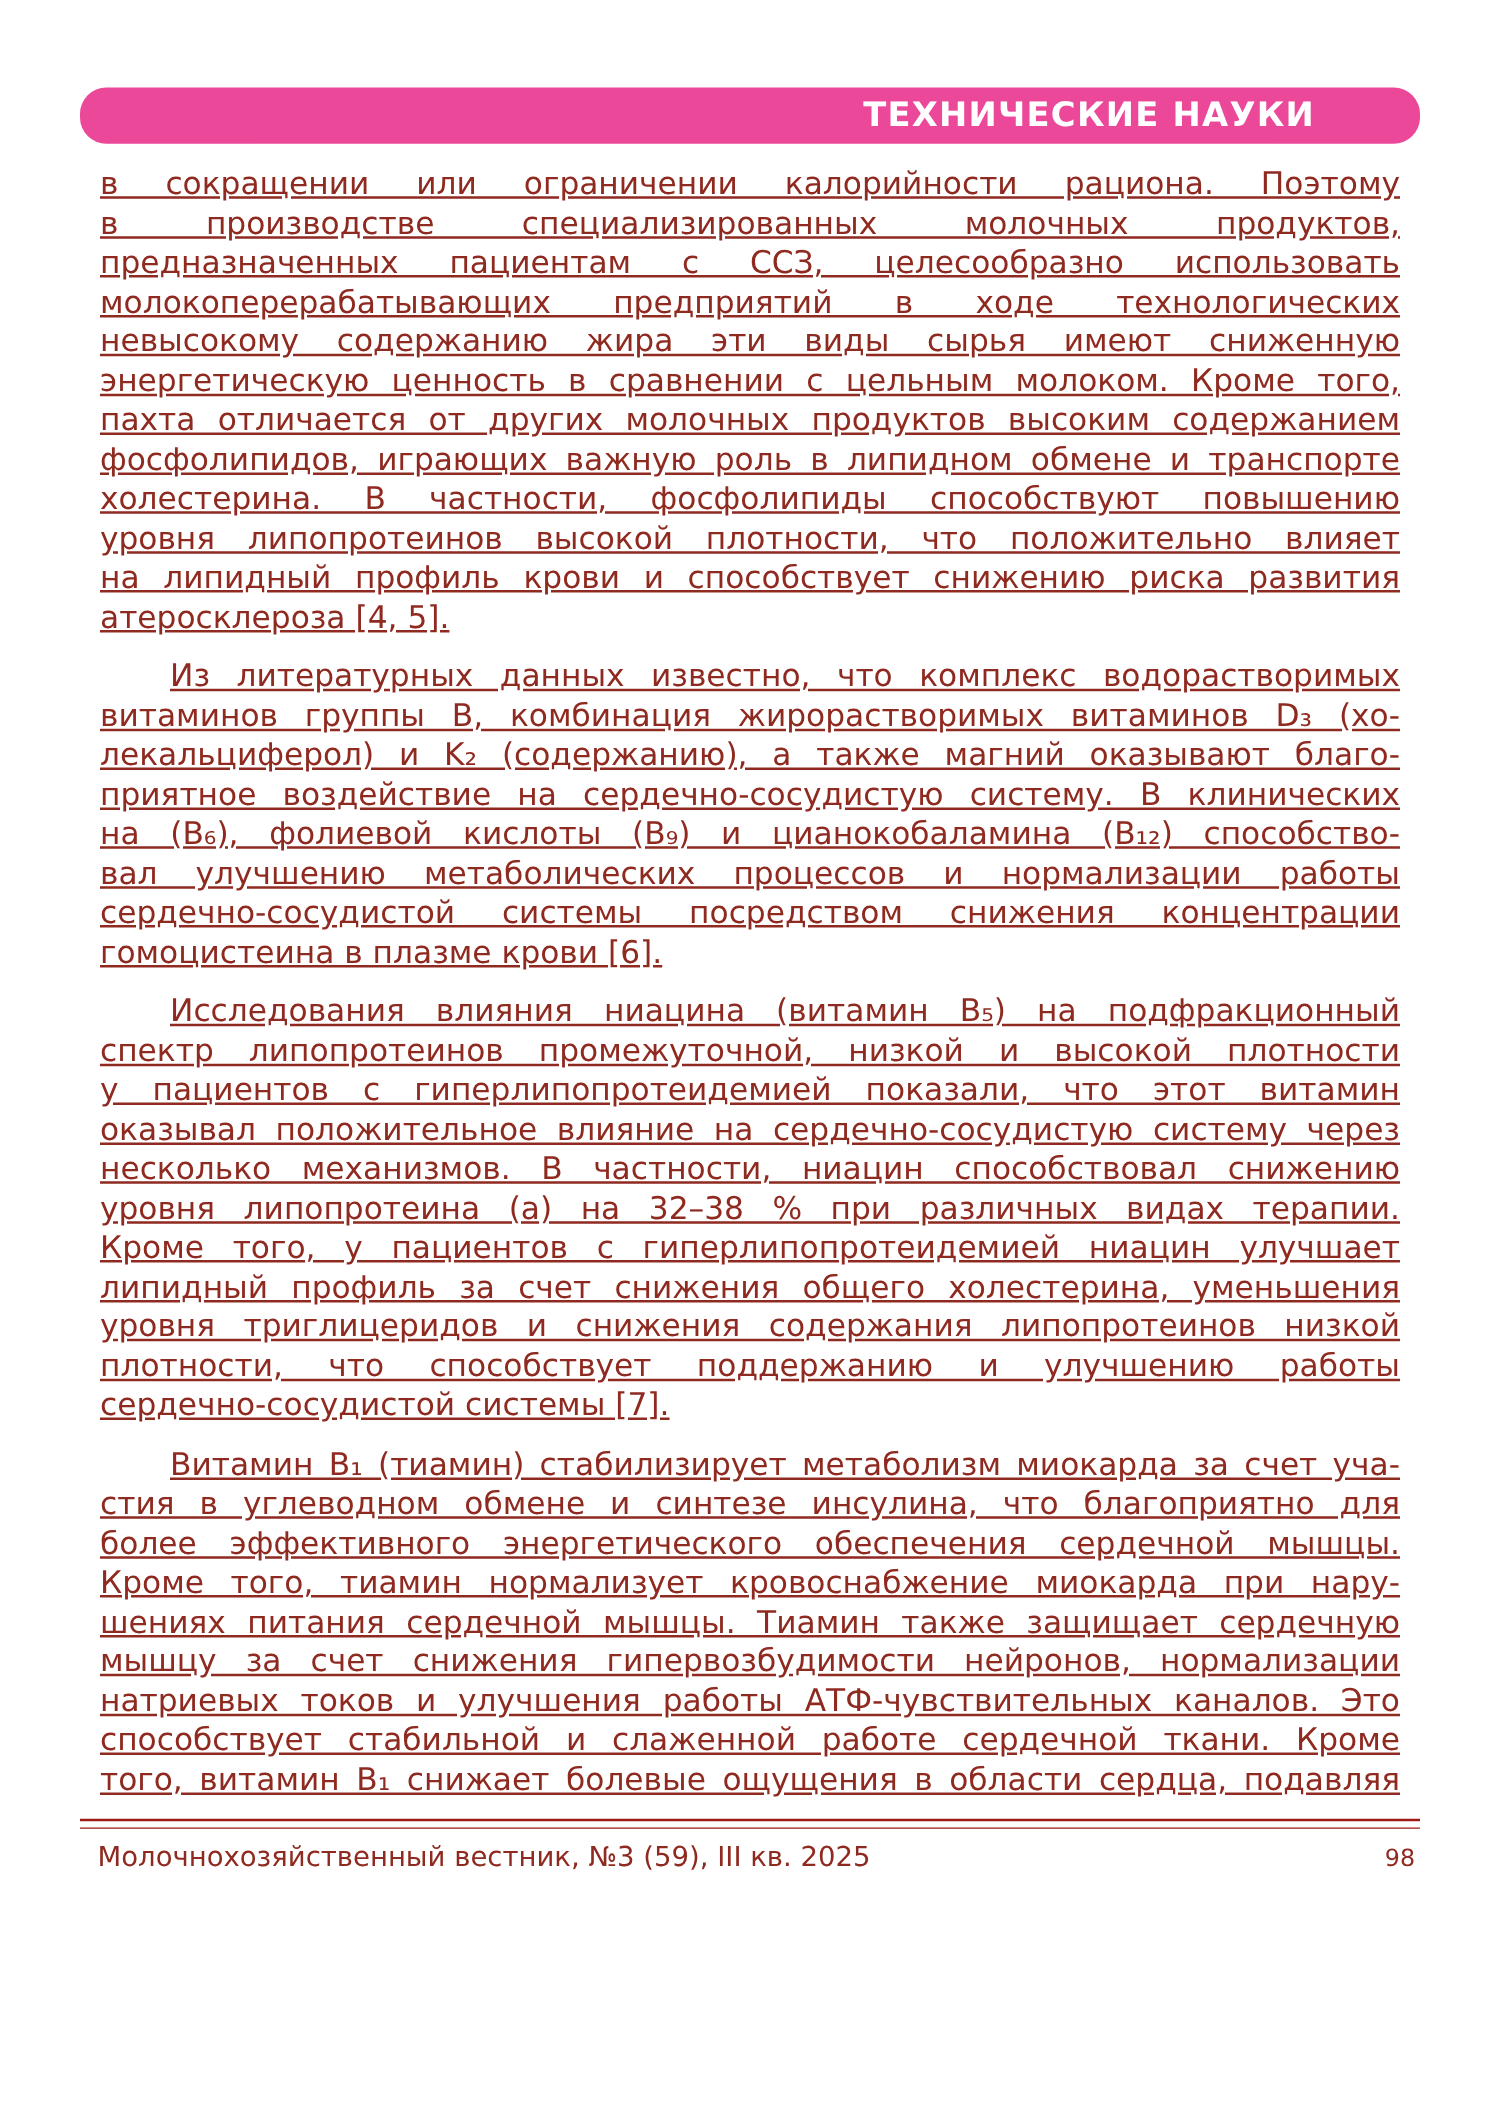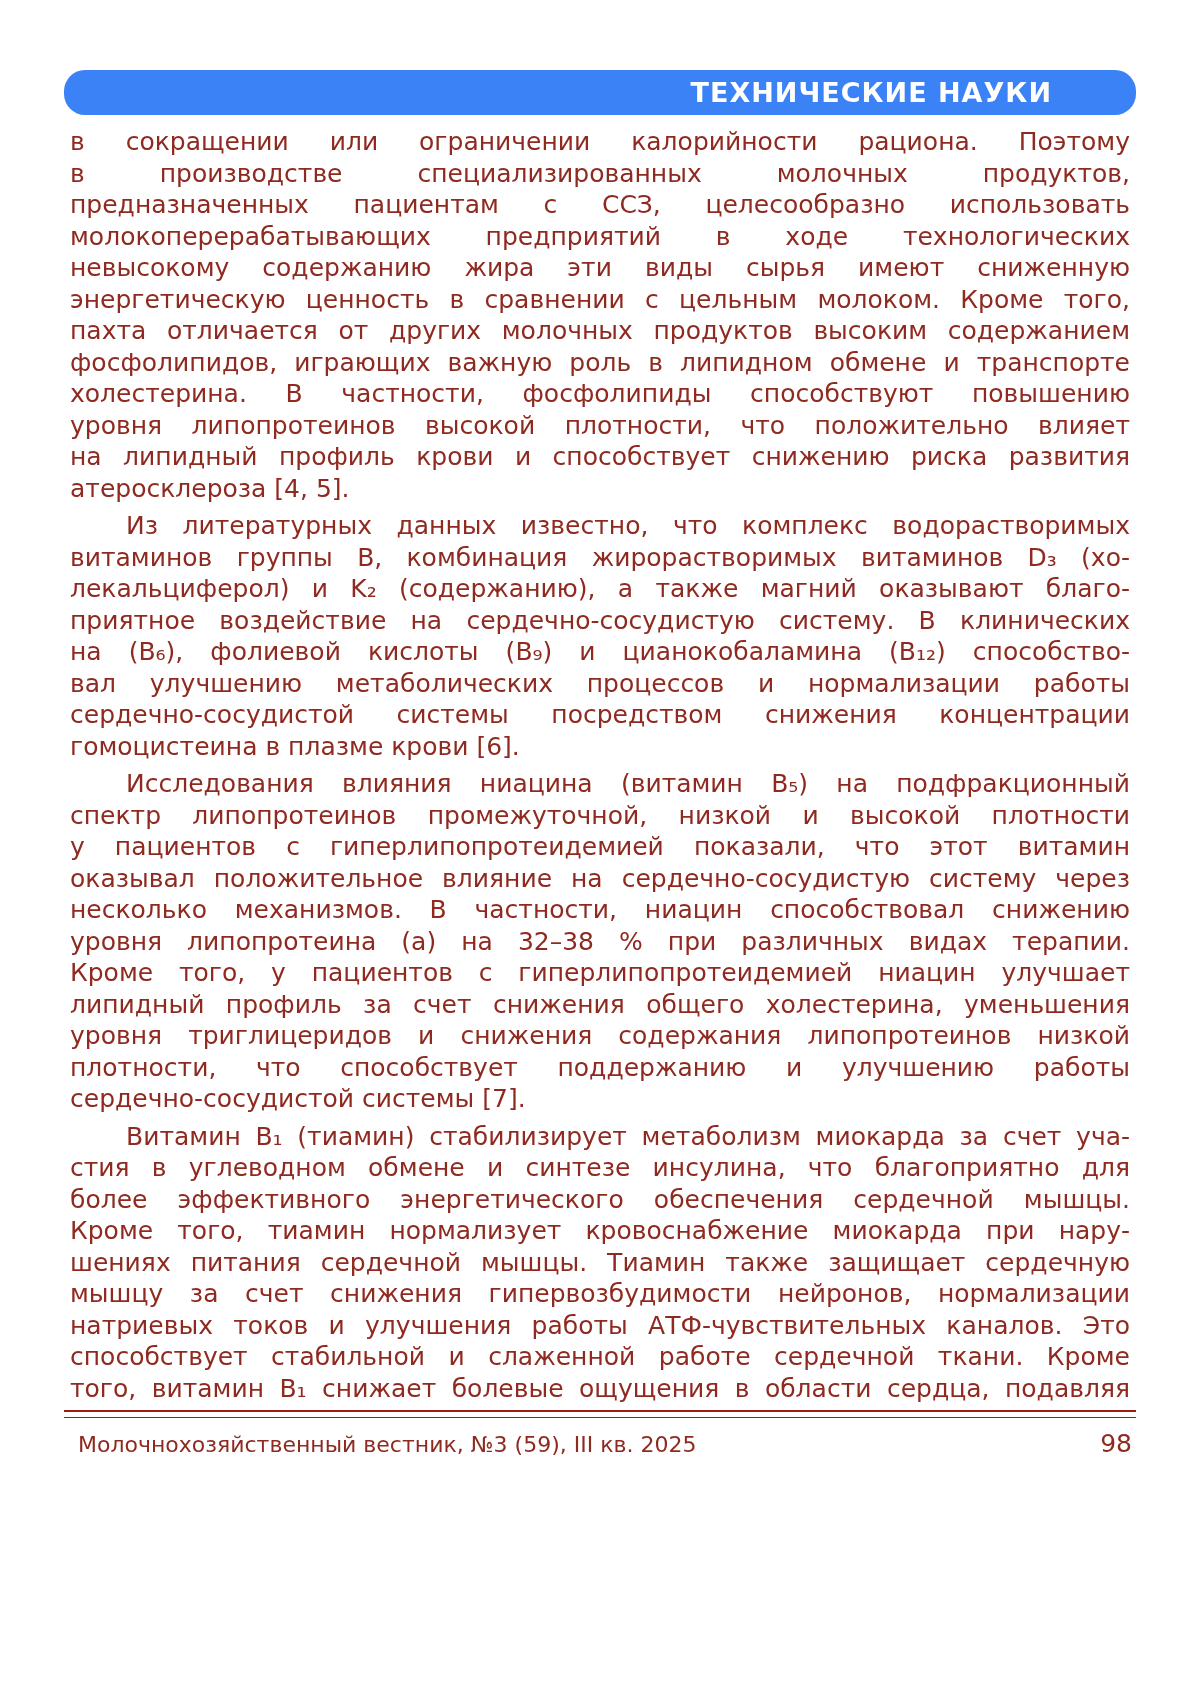--- a/index.html
+++ b/index.html
@@ -14,39 +14,39 @@
     -webkit-font-smoothing: antialiased;
   }
   .page {
     box-sizing: border-box;
     width: 1200px;
     min-height: 1697px;
     padding: 70px 64px 0 64px;
     position: relative;
   }
   .header-bar {
-    background: #3b82f6;
+    background: #ec4899;
     height: 45px;
     line-height: 45px;
     text-align: right;
     padding-right: 84px;
     box-sizing: border-box;
     color: #ffffff;
     font-size: 27px;
     font-weight: bold;
     letter-spacing: 1px;
     border-radius: 21px;
   }
   .article {
     margin-top: 11px;
     color: #8f2a20;
     font-size: 25px;
     line-height: 31.5px;
   }
-  .para { margin: 6px; }
+  .para { margin: 16px; text-decoration: underline; }
   .line {
     text-align: justify;
     text-align-last: justify;
     white-space: normal;
     overflow: hidden;
     height: 31.5px;
   }
   .line.last {
     text-align-last: left;
   }
@@ -63,21 +63,21 @@
     display: flex;
     justify-content: space-between;
     align-items: baseline;
     color: #8f2a20;
     padding: 11px 4px 0 14px;
   }
   .footer .journal {
     font-size: 22px;
   }
   .footer .page-number {
-    font-size: 25px;
+    font-size: 19px;
   }
 </style>
 </head>
 <body>
 
 <div class="page">
 
   <div class="header-bar">
     <span>ТЕХНИЧЕСКИЕ НАУКИ</span>
   </div>

